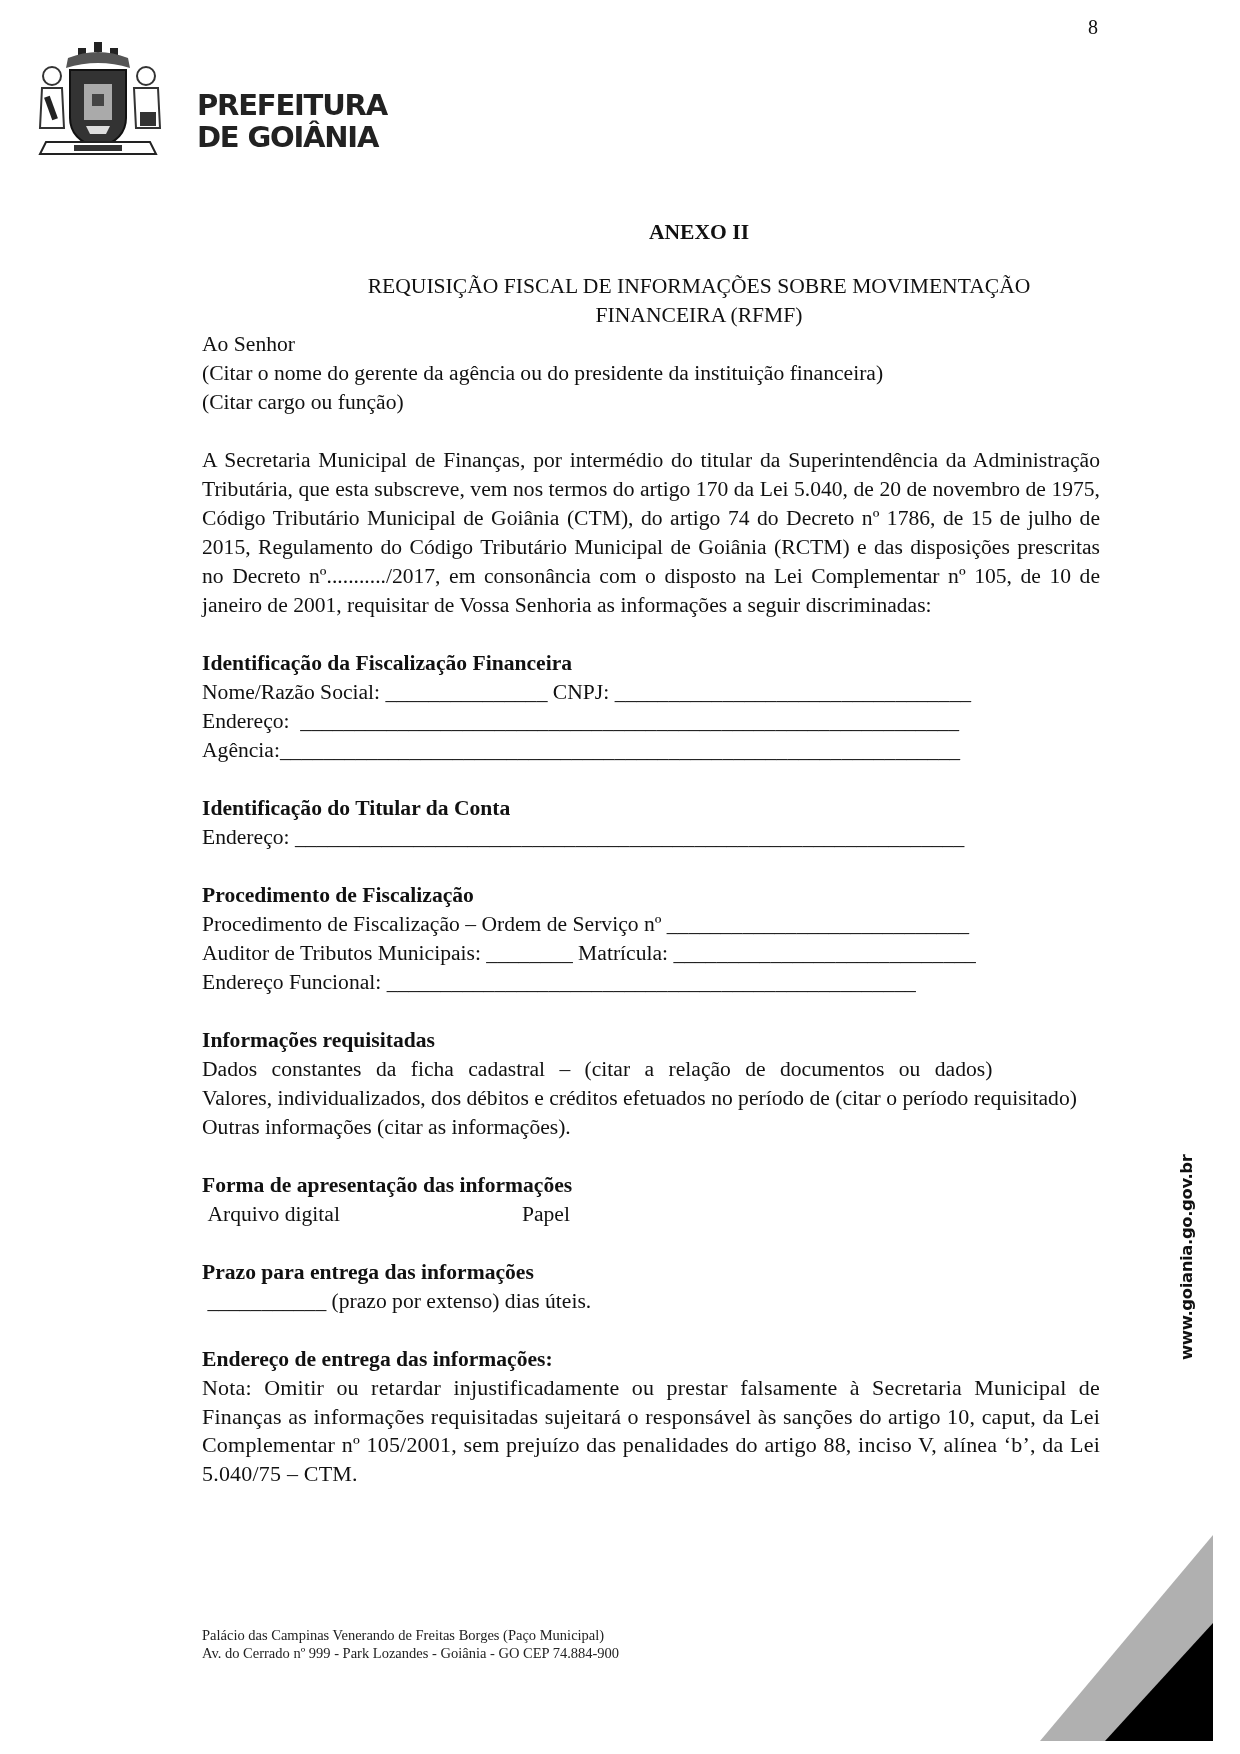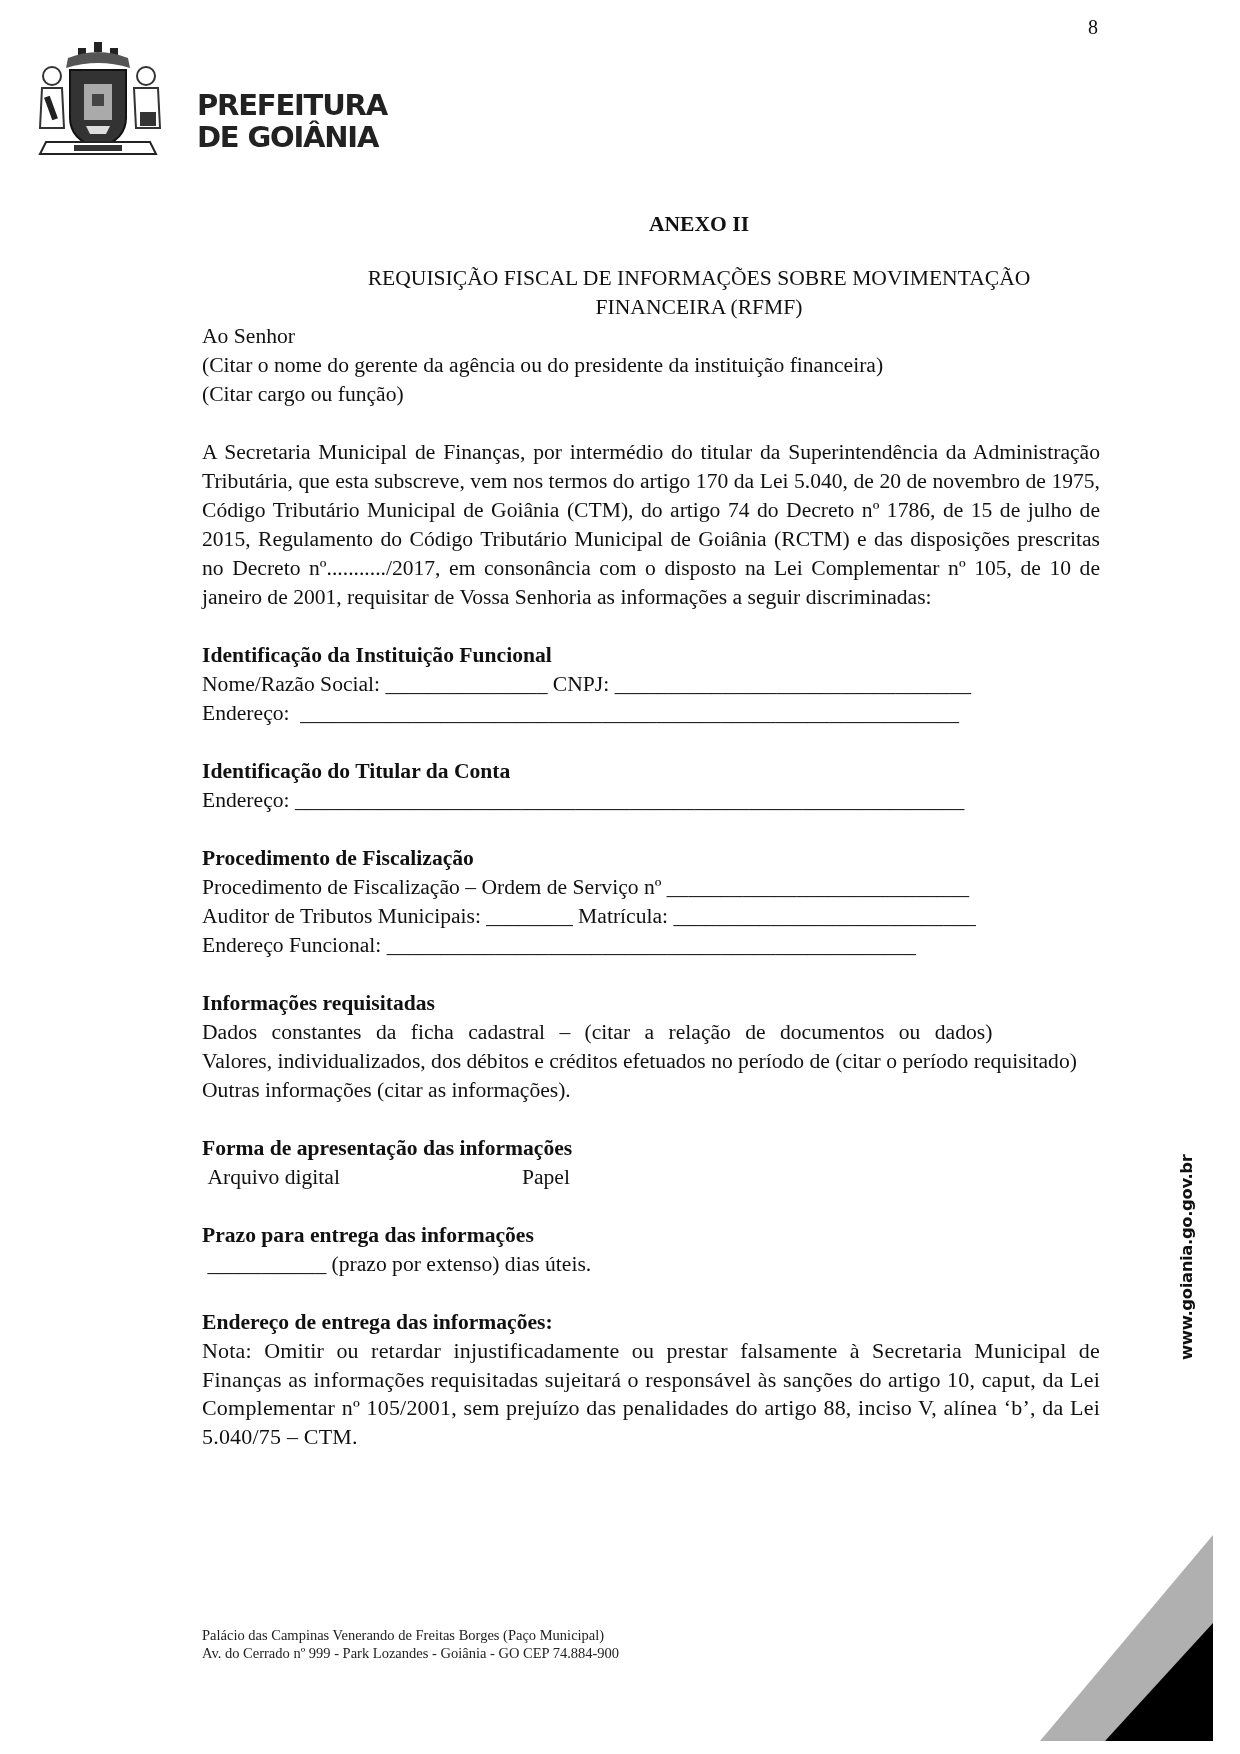--- a/index.html
+++ b/index.html
@@ -8,21 +8,21 @@
       font-family: "Liberation Serif", serif; color: #111111;
     }
     .page-number { position: absolute; left: 1088px; top: 16px; font-size: 20px; }
     .logo { position: absolute; left: 26px; top: 36px; width: 150px; height: 130px; }
     .logo-text {
       position: absolute; left: 197px; top: 82px;
       font-family: "DejaVu Sans", sans-serif; font-weight: bold; font-size: 29px;
       line-height: 32px; letter-spacing: -1.2px; color: #222222; margin-top: 7px;
     }
     .content { position: absolute; left: 202px; top: 202px; width: 898px; font-size: 21.6px; line-height: 29px; }
-    .annex-title { text-align: center; font-weight: bold; margin: 8px; padding-left: 96px; }
+    .annex-title { text-align: center; font-weight: bold; margin: 16px; padding-left: 96px; }
     .req-title { text-align: center; margin: 25px 0 0 0; padding-left: 96px; }
     p { margin: 0; }
     .justify { text-align: justify; }
     .section-title { font-weight: bold; }
     .gap { height: 29px; }
     .u { }
     .blank { white-space: pre; }
     .opt2 { margin-left: 182px; }
     .nota { font-family: "Liberation Serif", serif; font-size: 22px; line-height: 28.5px; letter-spacing: 0.2px; }
     .footer { position: absolute; left: 202px; top: 1626px; font-size: 14.5px; line-height: 18px; color: #222; }
@@ -71,26 +71,29 @@
   </p>
 
   <p>Ao Senhor</p>
   <p>(Citar o nome do gerente da agência ou do presidente da instituição financeira)</p>
   <p>(Citar cargo ou função)</p>
   <div class="gap"></div>
 
   <p class="justify">A Secretaria Municipal de Finanças, por intermédio do titular da Superintendência da Administração Tributária, que esta subscreve, vem nos termos do artigo 170 da Lei 5.040, de 20 de novembro de 1975, Código Tributário Municipal de Goiânia (CTM), do artigo 74 do Decreto nº 1786, de 15 de julho de 2015, Regulamento do Código Tributário Municipal de Goiânia (RCTM) e das disposições prescritas no Decreto nº.........../2017, em consonância com o disposto na Lei Complementar nº 105, de 10 de janeiro de 2001, requisitar de Vossa Senhoria as informações a seguir discriminadas:</p>
   <div class="gap"></div>
 
-  <p class="section-title">Identificação da Instituição Funcional</p>
+  <p class="section-title">Identificação da Fiscalização Financeira</p>
   <p>
     <span>Nome/Razão Social:</span><span class="blank"> _______________ </span><span>CNPJ:</span><span class="blank"> _________________________________</span>
   </p>
   <p>
     <span>Endereço:</span><span class="blank">  _____________________________________________________________</span>
+  </p>
+  <p>
+    <span>Agência:</span><span class="blank">_______________________________________________________________</span>
   </p>
   <div class="gap"></div>
 
   <p class="section-title">Identificação do Titular da Conta</p>
   <p>
     <span>Endereço:</span><span class="blank"> ______________________________________________________________</span>
   </p>
   <div class="gap"></div>
 
   <p class="section-title">Procedimento de Fiscalização</p>

